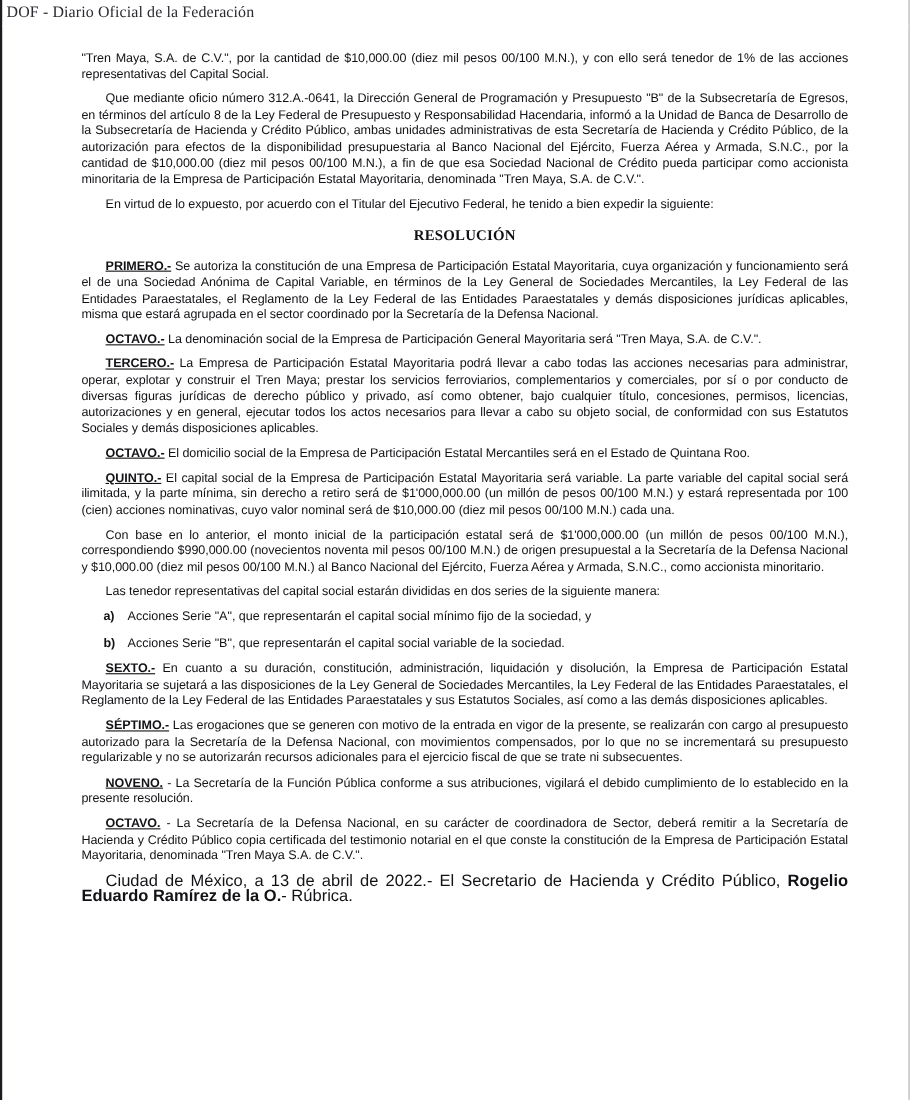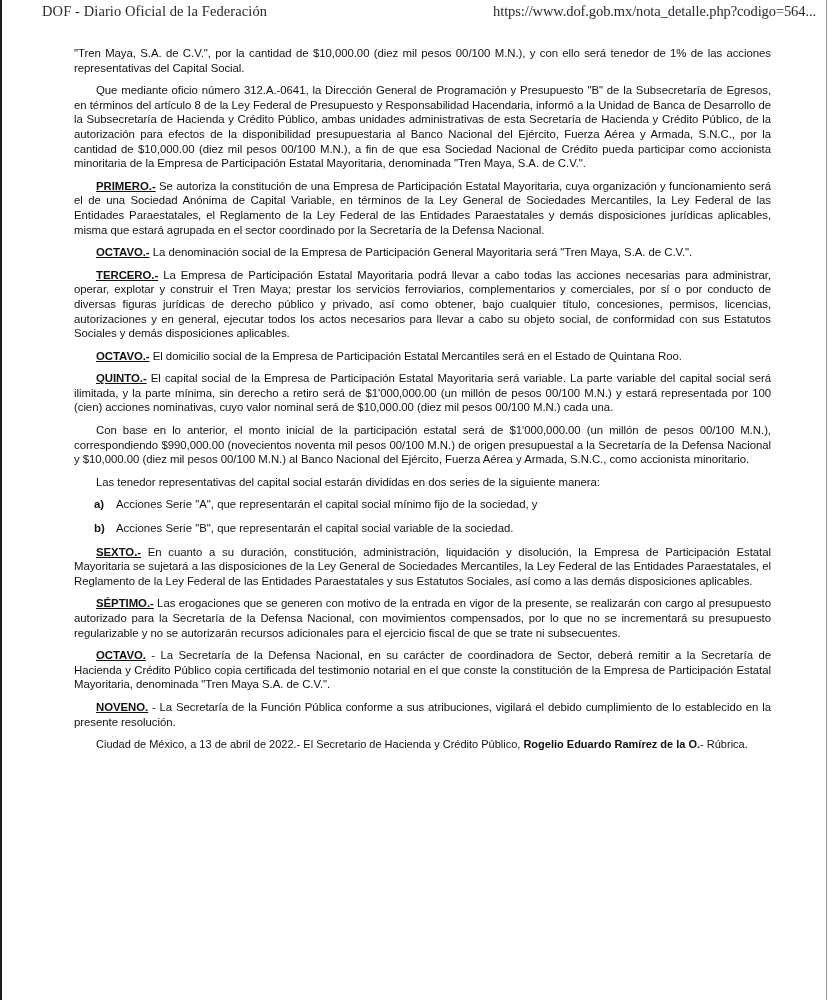--- a/index.html
+++ b/index.html
@@ -32,21 +32,20 @@
     box-sizing: border-box;
     padding: 0 6px 0 4px;
     display: flex;
     align-items: center;
     justify-content: space-between;
     font-family: "Liberation Serif", serif;
     font-size: 14.5px;
     color: #2a2a30;
     white-space: nowrap;
     border-bottom: 1px solid #ffffff;
-    margin-left: 36px;
   }
   .print-header .hdr-title {
     letter-spacing: 0.1px;
   }
   .print-header .hdr-url {
     margin-right: 4px;
     letter-spacing: -0.1px;
   }
 
   
@@ -107,42 +106,43 @@
 
   p.closing {
     margin: 0 0 8px 0;
     font-size: 11.4px;
     line-height: 14.6px;
     text-indent: 22px;
     color: #121216;
   }
   p.sign {
     margin: 0;
-    font-size: 11px;
+    font-size: 15px;
     line-height: 14.6px;
     text-align: justify;
     text-indent: 22px;
     color: #121216;
   }
 </style>
 </head>
 <body>
 
 <div class="page">
 
   <div class="print-header">
     <span class="hdr-title">DOF - Diario Oficial de la Federación</span>
-    <span class="hdr-url">https://www.dof.gob.mx/nota_detalle.php?codigo=564...</span>
   </div>
 
   <div class="doc-body">
 
     <p class="para noindent">"Tren Maya, S.A. de C.V.", por la cantidad de $10,000.00 (diez mil pesos 00/100 M.N.), y con ello será tenedor de 1% de las acciones representativas del Capital Social.</p>
     <p class="para">Que mediante oficio número 312.A.-0641, la Dirección General de Programación y Presupuesto "B" de la Subsecretaría de Egresos, en términos del artículo 8 de la Ley Federal de Presupuesto y Responsabilidad Hacendaria, informó a la Unidad de Banca de Desarrollo de la Subsecretaría de Hacienda y Crédito Público, ambas unidades administrativas de esta Secretaría de Hacienda y Crédito Público, de la autorización para efectos de la disponibilidad presupuestaria al Banco Nacional del Ejército, Fuerza Aérea y Armada, S.N.C., por la cantidad de $10,000.00 (diez mil pesos 00/100 M.N.), a fin de que esa Sociedad Nacional de Crédito pueda participar como accionista minoritaria de la Empresa de Participación Estatal Mayoritaria, denominada "Tren Maya, S.A. de C.V.".</p>
+    <p class="para">En virtud de lo expuesto, por acuerdo con el Titular del Ejecutivo Federal, he tenido a bien expedir la siguiente:</p>
 
+    <h2 class="resolucion">RESOLUCIÓN</h2>
 
     <p class="para"><b>PRIMERO.-</b><span> Se autoriza la constitución de una Empresa de Participación Estatal Mayoritaria, cuya organización y funcionamiento será el de una Sociedad Anónima de Capital Variable, en términos de la Ley General de Sociedades Mercantiles, la Ley Federal de las Entidades Paraestatales, el Reglamento de la Ley Federal de las Entidades Paraestatales y demás disposiciones jurídicas aplicables, misma que estará agrupada en el sector coordinado por la Secretaría de la Defensa Nacional.</span></p>
     <p class="para"><b>OCTAVO.-</b><span> La denominación social de la Empresa de Participación General Mayoritaria será "Tren Maya, S.A. de C.V.".</span></p>
     <p class="para"><b>TERCERO.-</b><span> La Empresa de Participación Estatal Mayoritaria podrá llevar a cabo todas las acciones necesarias para administrar, operar, explotar y construir el Tren Maya; prestar los servicios ferroviarios, complementarios y comerciales, por sí o por conducto de diversas figuras jurídicas de derecho público y privado, así como obtener, bajo cualquier título, concesiones, permisos, licencias, autorizaciones y en general, ejecutar todos los actos necesarios para llevar a cabo su objeto social, de conformidad con sus Estatutos Sociales y demás disposiciones aplicables.</span></p>
     <p class="para"><b>OCTAVO.-</b><span> El domicilio social de la Empresa de Participación Estatal Mercantiles será en el Estado de Quintana Roo.</span></p>
     <p class="para"><b>QUINTO.-</b><span> El capital social de la Empresa de Participación Estatal Mayoritaria será variable. La parte variable del capital social será ilimitada, y la parte mínima, sin derecho a retiro será de $1'000,000.00 (un millón de pesos 00/100 M.N.) y estará representada por 100 (cien) acciones nominativas, cuyo valor nominal será de $10,000.00 (diez mil pesos 00/100 M.N.) cada una.</span></p>
 
     <p class="para">Con base en lo anterior, el monto inicial de la participación estatal será de $1'000,000.00 (un millón de pesos 00/100 M.N.), correspondiendo $990,000.00 (novecientos noventa mil pesos 00/100 M.N.) de origen presupuestal a la Secretaría de la Defensa Nacional y $10,000.00 (diez mil pesos 00/100 M.N.) al Banco Nacional del Ejército, Fuerza Aérea y Armada, S.N.C., como accionista minoritario.</p>
 
     <p class="para">Las tenedor representativas del capital social estarán divididas en dos series de la siguiente manera:</p>
@@ -153,20 +153,20 @@
         <span class="item-text">Acciones Serie "A", que representarán el capital social mínimo fijo de la sociedad, y</span>
       </li>
       <li>
         <span class="marker">b)</span>
         <span class="item-text">Acciones Serie "B", que representarán el capital social variable de la sociedad.</span>
       </li>
     </ul>
 
     <p class="para"><b>SEXTO.-</b><span> En cuanto a su duración, constitución, administración, liquidación y disolución, la Empresa de Participación Estatal Mayoritaria se sujetará a las disposiciones de la Ley General de Sociedades Mercantiles, la Ley Federal de las Entidades Paraestatales, el Reglamento de la Ley Federal de las Entidades Paraestatales y sus Estatutos Sociales, así como a las demás disposiciones aplicables.</span></p>
     <p class="para"><b>SÉPTIMO.-</b><span> Las erogaciones que se generen con motivo de la entrada en vigor de la presente, se realizarán con cargo al presupuesto autorizado para la Secretaría de la Defensa Nacional, con movimientos compensados, por lo que no se incrementará su presupuesto regularizable y no se autorizarán recursos adicionales para el ejercicio fiscal de que se trate ni subsecuentes.</span></p>
+    <p class="para"><b>NOVENO.</b><span> - La Secretaría de la Función Pública conforme a sus atribuciones, vigilará el debido cumplimiento de lo establecido en la presente resolución.</span></p>
     <p class="para"><b>OCTAVO.</b><span> - La Secretaría de la Defensa Nacional, en su carácter de coordinadora de Sector, deberá remitir a la Secretaría de Hacienda y Crédito Público copia certificada del testimonio notarial en el que conste la constitución de la Empresa de Participación Estatal Mayoritaria, denominada "Tren Maya S.A. de C.V.".</span></p>
-    <p class="para"><b>NOVENO.</b><span> - La Secretaría de la Función Pública conforme a sus atribuciones, vigilará el debido cumplimiento de lo establecido en la presente resolución.</span></p>
 
 
     <p class="sign"><span>Ciudad de México, a 13 de abril de 2022.- El Secretario de Hacienda y Crédito Público, </span><b>Rogelio Eduardo Ramírez de la O.</b><span>- Rúbrica.</span></p>
 
   </div>
 </div>
 
 </body></html>

